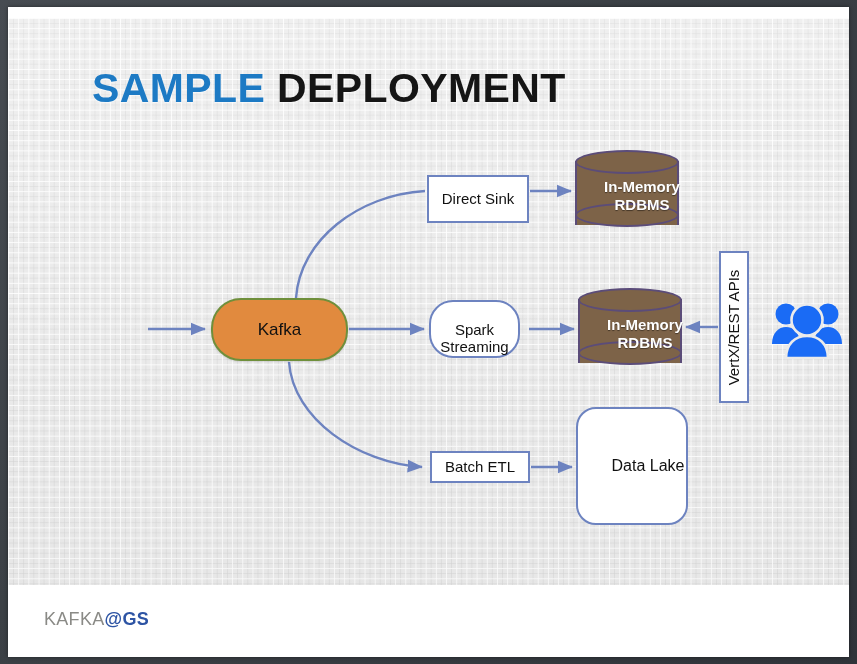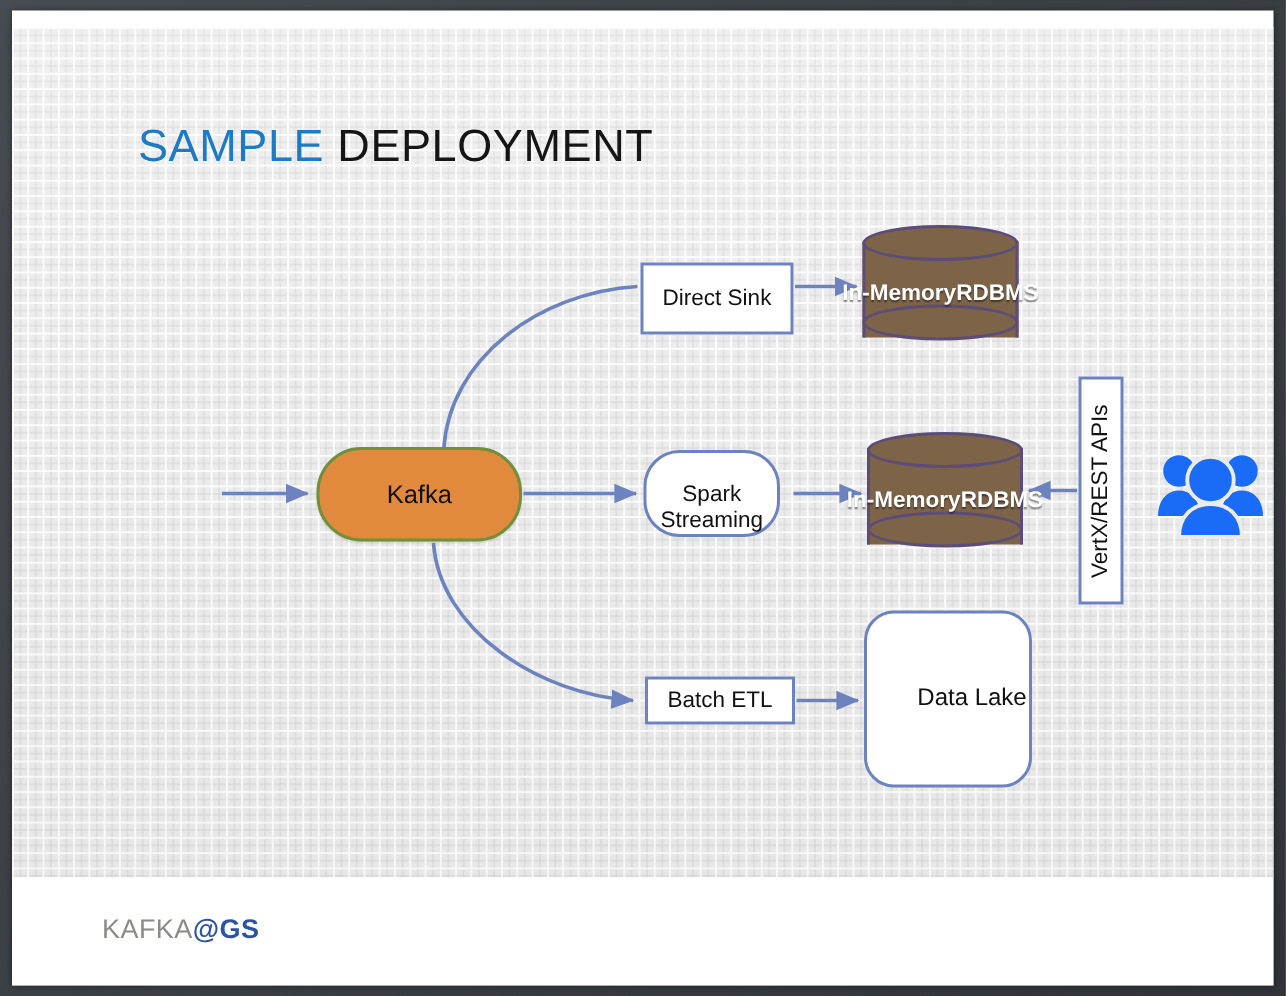--- a/index.html
+++ b/index.html
@@ -65,36 +65,36 @@
   #footer {
     position: absolute;
     left: 0;
     top: 578px;
     width: 841px;
     height: 72px;
     background: #ffffff;
   }
   #footer-logo {
     position: absolute;
-    left: 60px;
+    left: 36px;
     top: 24px;
     font-size: 18px;
     letter-spacing: 0.3px;
   }
   .logo-kafka { color: #8a8a86; font-weight: 400; }
   .logo-at    { color: #2d54a4; font-weight: 700; }
   .logo-gs    { color: #2d54a4; font-weight: 700; }
 
   
   #title {
     position: absolute;
     left: 84px;
-    top: 74px;
-    font-size: 30px;
-    font-weight: 400;
+    top: 58px;
+    font-size: 41px;
+    font-weight: 700;
     letter-spacing: 0.4px;
     white-space: nowrap;
     text-shadow: 0 1px 0 rgba(255,255,255,0.55);
   }
   .t-blue  { color: #1d7ac4; }
   .t-black { color: #151515; }
 
   
   #wires {
     position: absolute;
@@ -237,29 +237,30 @@
     border: 2px solid #5b4c79;
     border-radius: 50%;
   }
   .cyl-label {
     position: absolute;
     left: 0;
     top: 20px;
     width: 104px;
     height: 52px;
     display: flex;
-    flex-direction: row;
+    flex-direction: column;
     align-items: center;
     justify-content: center;
     color: #ffffff;
     font-size: 15px;
     font-weight: 700;
     line-height: 1.2;
     text-shadow: 0 1px 1px rgba(0,0,0,0.45);
     white-space: nowrap;
+    padding-left: 15px;
   }
   #rdbms-top    { left: 567px; top: 143px; }
   #rdbms-middle { left: 570px; top: 281px; }
 
   
   #vertx-node {
     position: absolute;
     left: 711px;
     top: 244px;
     width: 30px;

